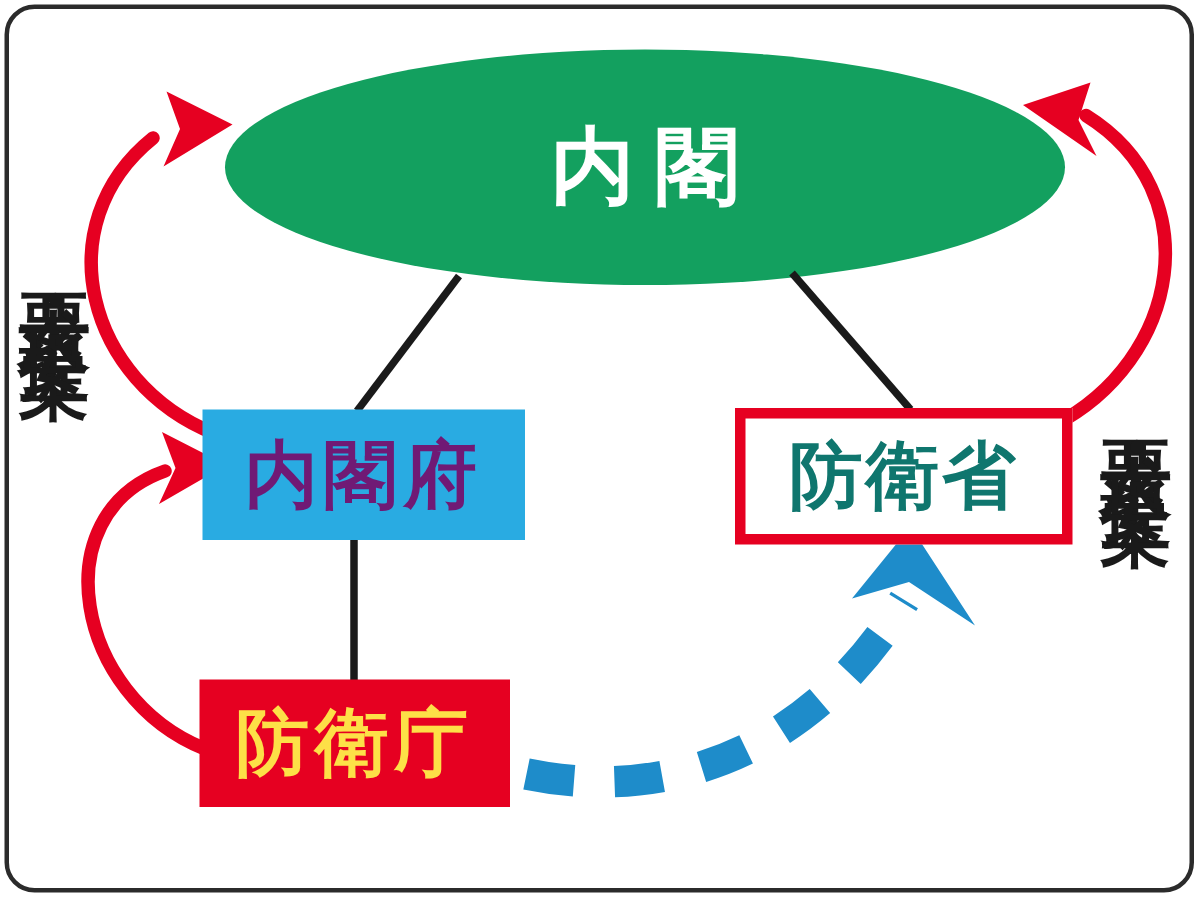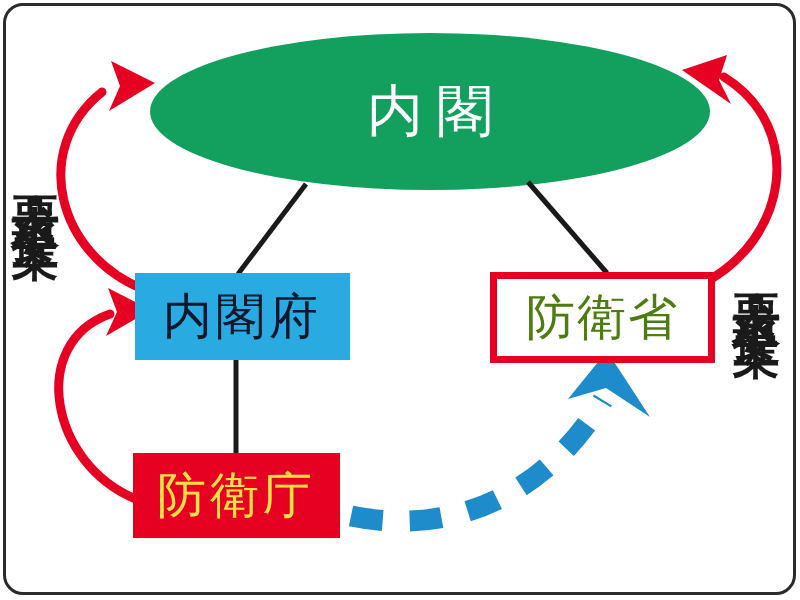--- a/index.html
+++ b/index.html
@@ -5,36 +5,36 @@
   html,body{margin:0;padding:0;background:#ffffff;}
   .frame{
     position:relative;width:800px;height:600px;background:#ffffff;overflow:hidden;
     font-family:"Liberation Sans","DejaVu Sans",sans-serif;
   }
   .outer-border{
     position:absolute;left:3px;top:3px;right:4px;bottom:5px;
     border:3px solid #2b2b2b;border-radius:20px;pointer-events:none;
   }
   .node{position:absolute;display:flex;align-items:center;justify-content:center;
-    font-weight:400;box-sizing:border-box;}
+    font-weight:700;box-sizing:border-box;}
   .ellipse{
     left:150px;top:33px;width:560px;height:157px;border-radius:50%;
     background:#13a05f;color:#ffffff;font-size:56px;letter-spacing:14px;text-indent:14px;
   }
   .cabinet-office{
     left:135px;top:273px;width:215px;height:87px;background:#29abe2;
-    color:#0f172a;font-size:49px;letter-spacing:4px;
+    color:#701a75;font-size:49px;letter-spacing:4px;
   }
   .defense-agency{
     left:133px;top:453px;width:207px;height:85px;background:#e60021;
     color:#fde047;font-size:49px;letter-spacing:4px;
   }
   .defense-ministry{
     left:490px;top:272px;width:225px;height:91px;background:#ffffff;
-    border:7px solid #e60021;color:#4d7c0f;font-size:49px;letter-spacing:2px;
+    border:7px solid #e60021;color:#0f766e;font-size:49px;letter-spacing:2px;
   }
   .vtext{
     position:absolute;writing-mode:vertical-rl;text-orientation:upright;
     font-size:48px;font-weight:700;color:#1a1a1a;letter-spacing:8px;line-height:1.05;
   }
   .vtext.left-side{left:10px;top:158px;}
   .vtext.right-side{left:731px;top:256px;}
   svg.wires{position:absolute;left:0;top:0;width:800px;height:600px;}
 </style>
 </head>

